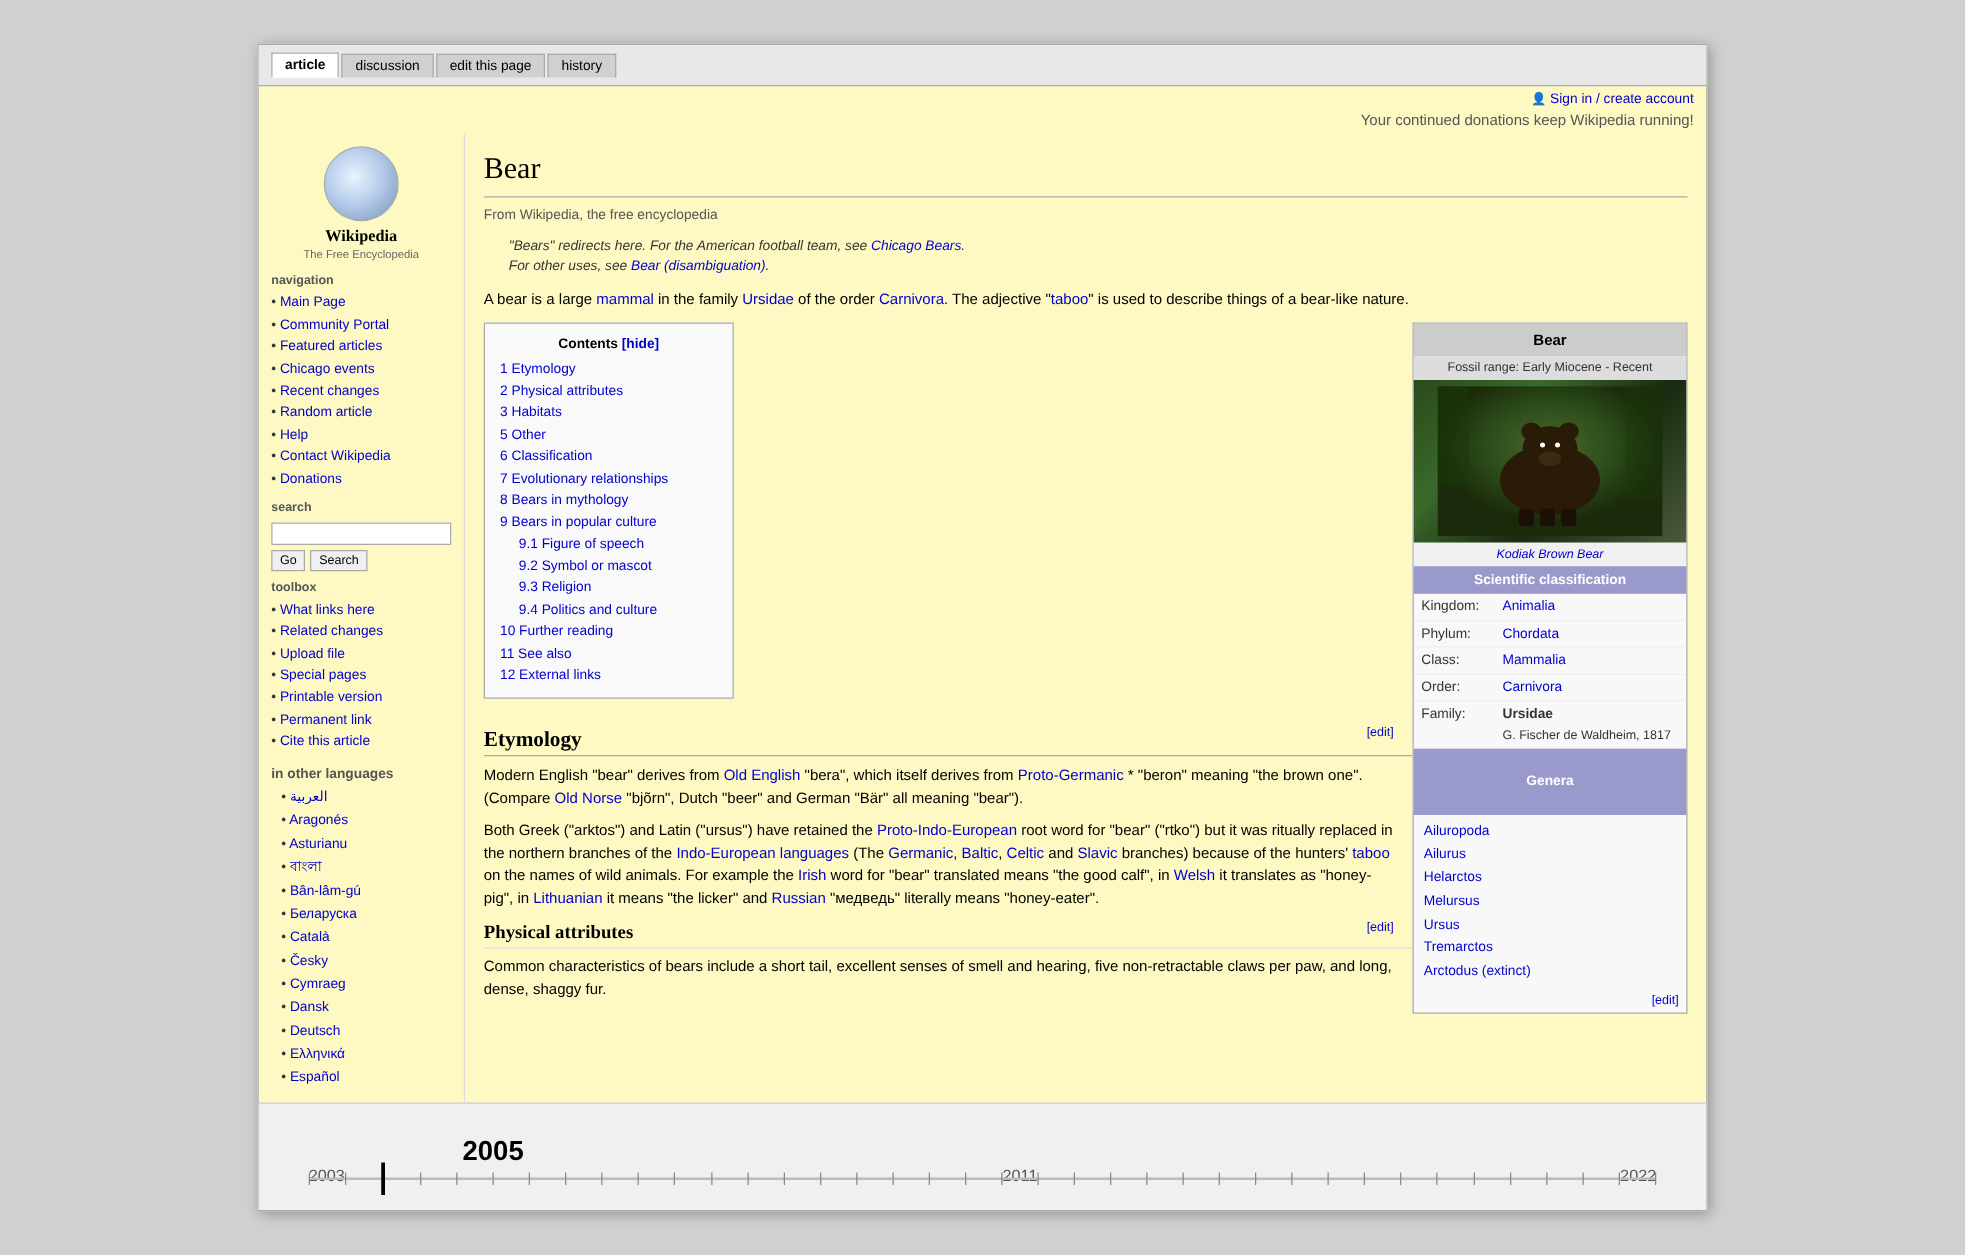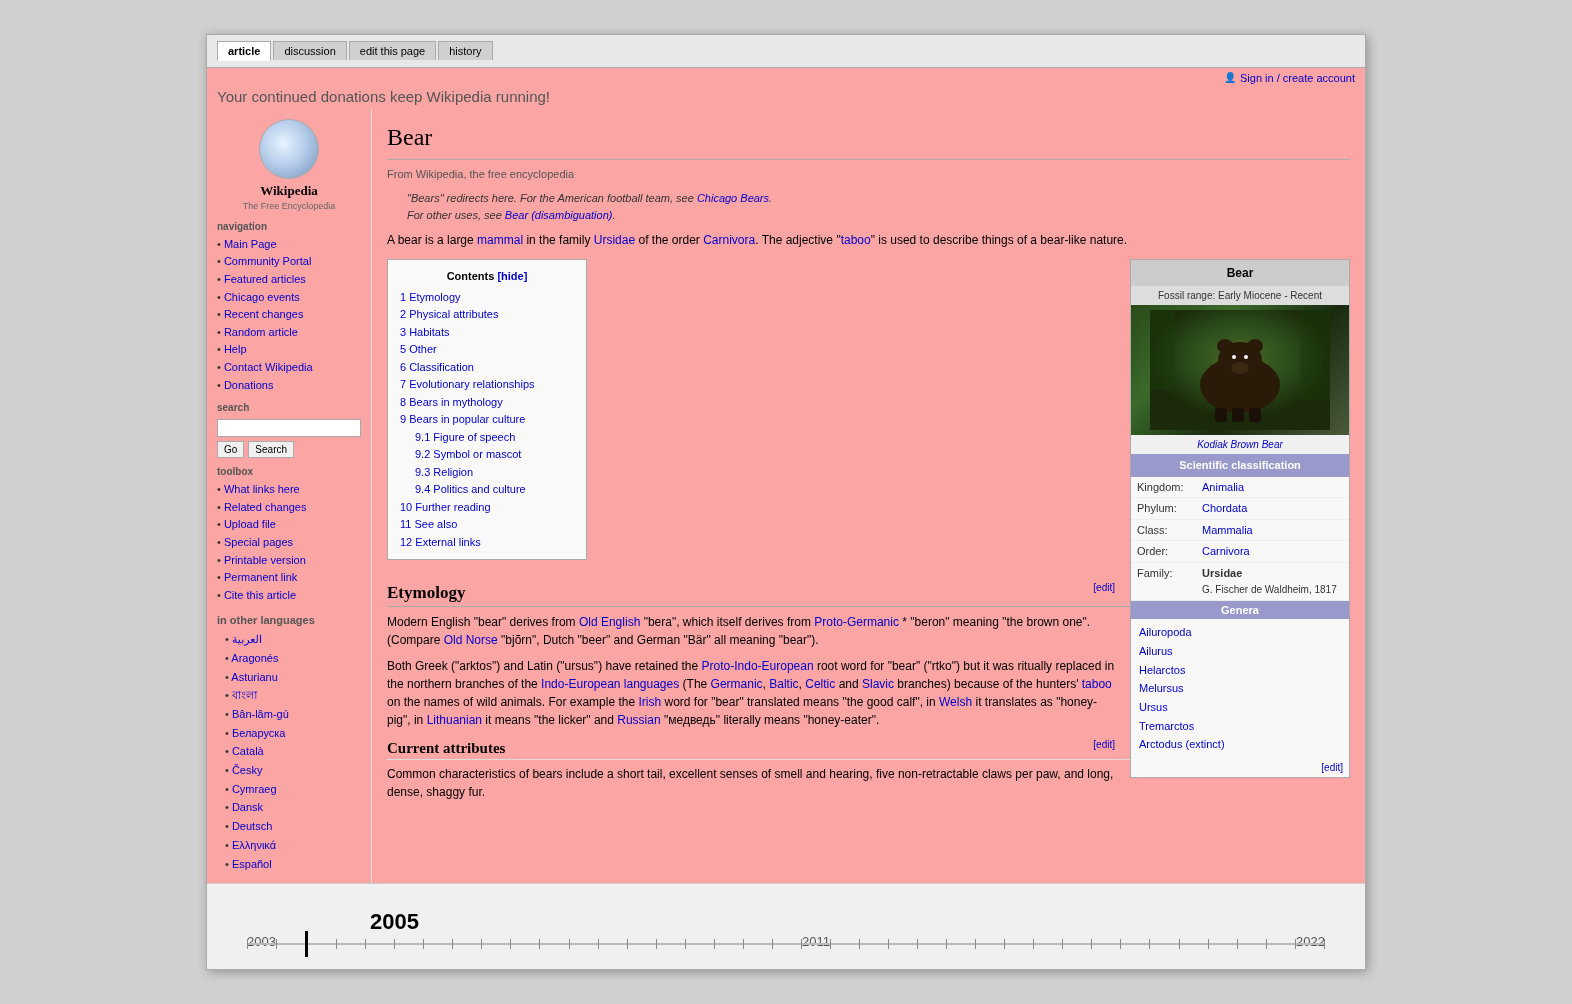--- a/index.html
+++ b/index.html
@@ -7,21 +7,21 @@
       background: #d0d0d0;
       font-family: Arial, sans-serif;
       display: flex;
       justify-content: center;
       align-items: center;
       min-height: 100vh;
       padding: 20px;
     }
     .browser-window {
       width: 1160px;
-      background: #fca5a5;
+      background: #fef9c3;
       border: 1px solid #aaa;
       box-shadow: 2px 2px 10px rgba(0,0,0,0.3);
     }
     .browser-chrome {
       background: #e8e8e8;
       border-bottom: 1px solid #aaa;
       padding: 6px 10px;
     }
     .tab-bar {
       display: flex;
@@ -43,23 +43,23 @@
     }
     .browser-header {
       display: flex;
       justify-content: flex-end;
       padding: 4px 10px;
       font-size: 10px;
       color: #00c;
       cursor: pointer;
     }
     .donation-text {
-      font-size: 15px;
+      font-size: 12px;
       color: #555;
-      text-align: left;
+      text-align: right;
       padding: 0 10px 4px;
     }
     .page-content {
       display: flex;
       min-height: 700px;
     }
     .sidebar {
       width: 165px;
       min-width: 165px;
       padding: 10px;
@@ -263,21 +263,21 @@
       color: #333;
       font-weight: normal;
     }
     .infobox-value { color: #00c; }
     .infobox-value-bold { font-weight: bold; color: #333; }
     .infobox-genera-title {
       background: #9999cc;
       text-align: center;
       font-weight: bold;
       font-size: 11px;
-      padding: 1px;
+      padding: 18px;
       color: #fff;
     }
     .infobox-genera-list {
       padding: 4px 8px;
     }
     .infobox-genera-list a {
       display: block;
       color: #00c;
       font-size: 11px;
       line-height: 1.7;
@@ -528,21 +528,21 @@
       </div>
       <p class="body-text">
         Modern English "bear" derives from <a>Old English</a> "bera", which itself derives from <a>Proto-Germanic</a> * "beron" meaning "the brown one". (Compare <a>Old Norse</a> "bjõrn", Dutch "beer" and German "Bär" all meaning "bear").
       </p>
       <p class="body-text">
         Both Greek ("arktos") and Latin ("ursus") have retained the <a>Proto-Indo-European</a> root word for "bear" ("rtko") but it was ritually replaced in the northern branches of the <a>Indo-European languages</a> (The <a>Germanic</a>, <a>Baltic</a>, <a>Celtic</a> and <a>Slavic</a> branches) because of the hunters' <a>taboo</a> on the names of wild animals. For example the <a>Irish</a> word for "bear" translated means "the good calf", in <a>Welsh</a> it translates as "honey-pig", in <a>Lithuanian</a> it means "the licker" and <a>Russian</a> "медведь" literally means "honey-eater".
       </p>
 
       
       <div class="section-heading-2">
-        <span>Current attributes</span>
+        <span>Physical attributes</span>
         <a class="edit-link">[edit]</a>
       </div>
       <p class="body-text">
         Common characteristics of bears include a short tail, excellent senses of smell and hearing, five non-retractable claws per paw, and long, dense, shaggy fur.
       </p>
     </div>
   </div>
 
   <div class="timeline-bar">
     <div style="position:relative; height: 60px;">

